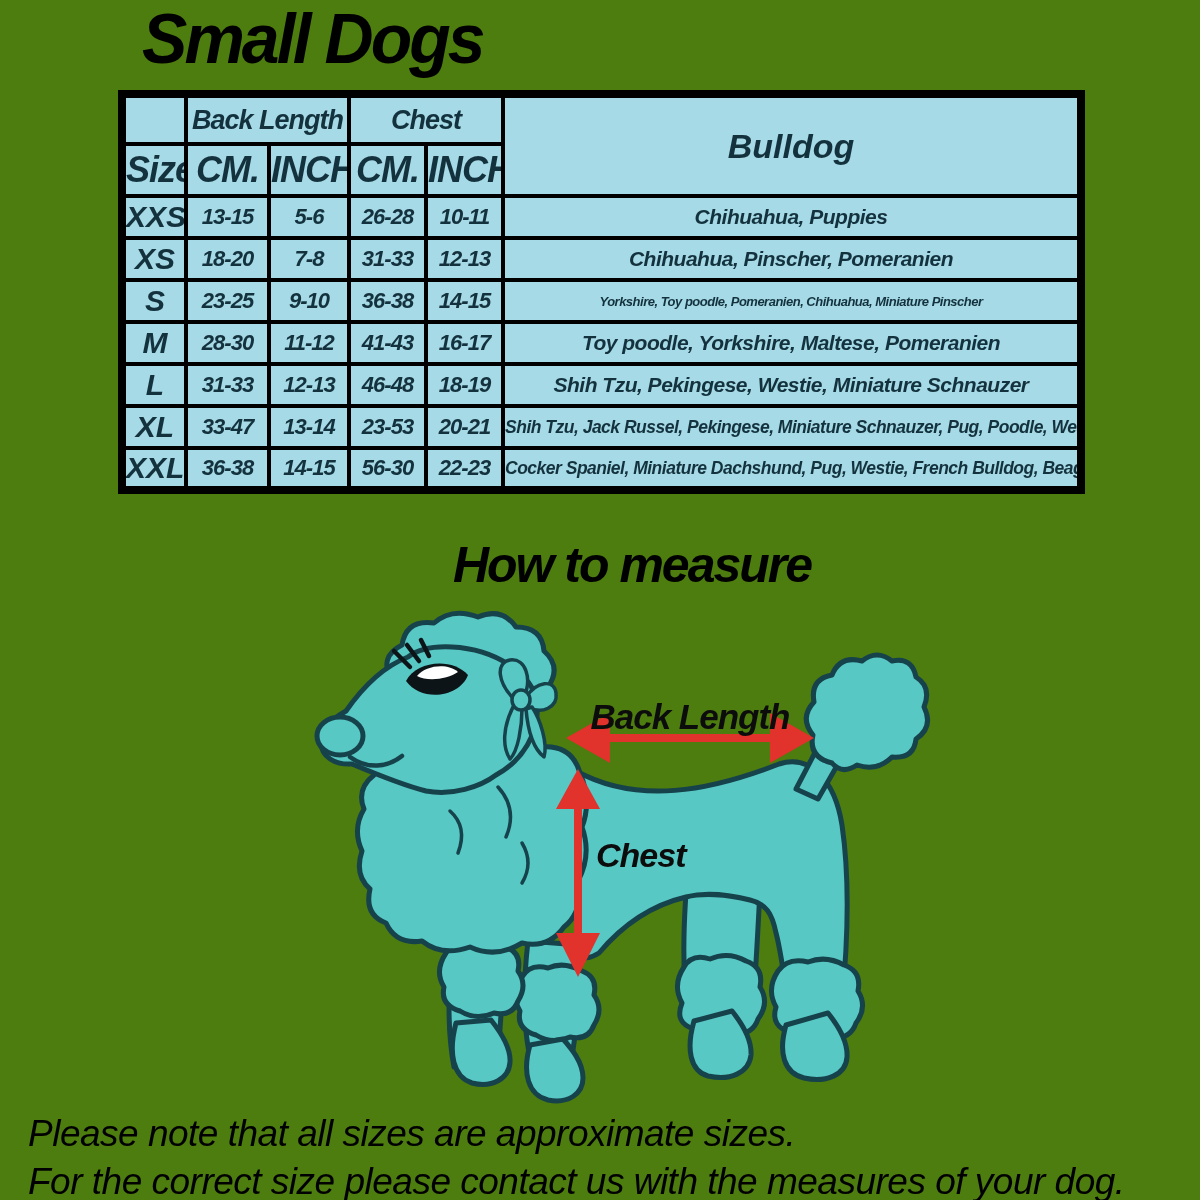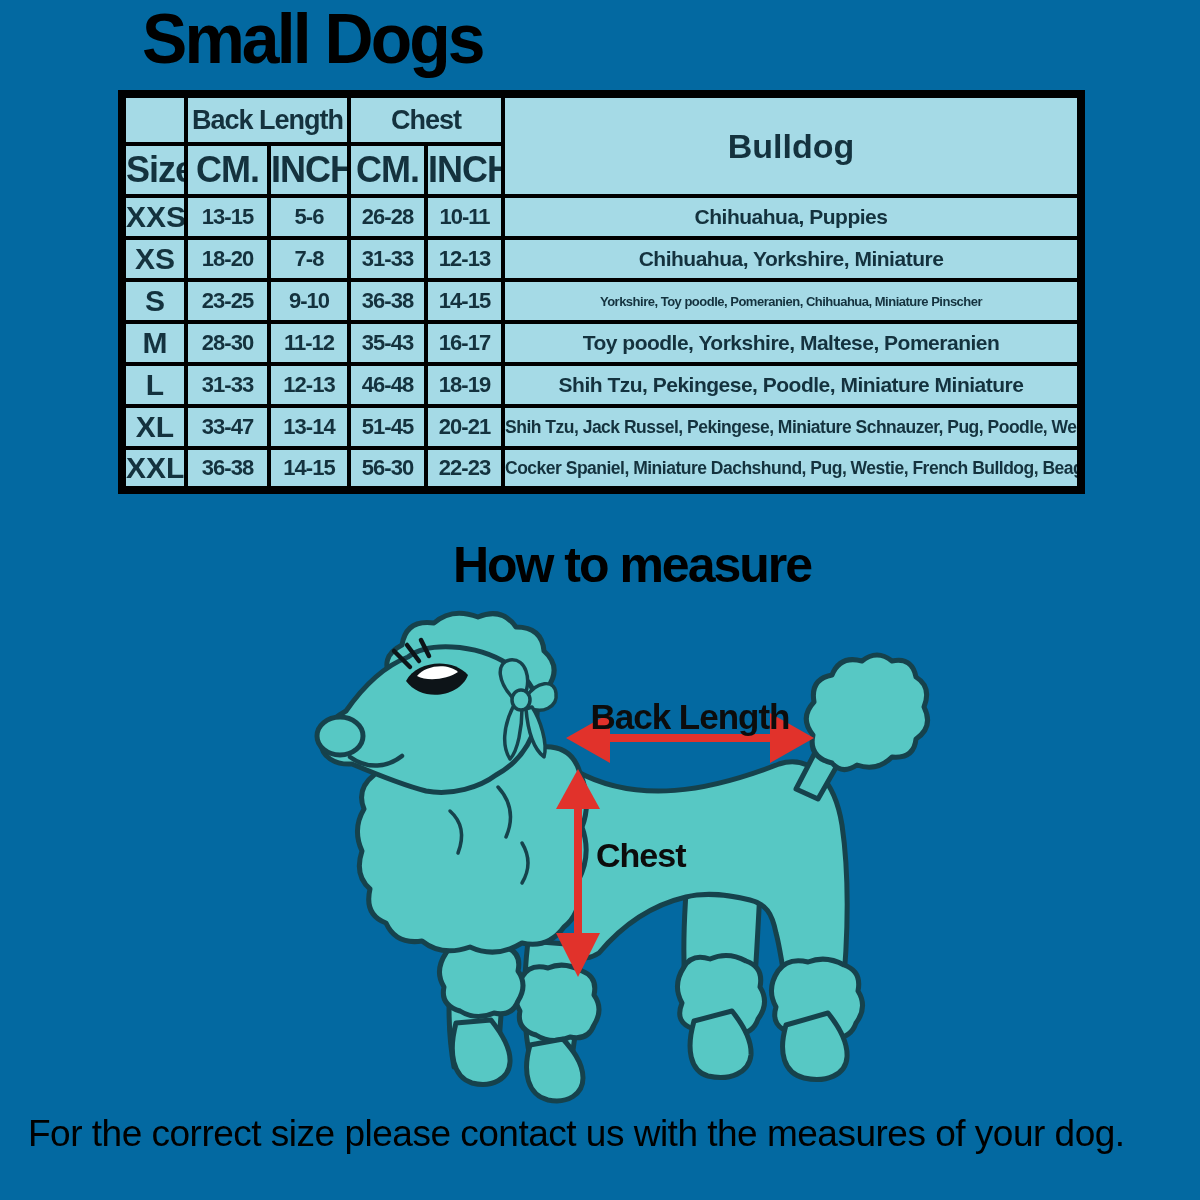--- a/index.html
+++ b/index.html
@@ -1,17 +1,17 @@
 <!DOCTYPE html>
 <html><head>
 <meta charset="utf-8">
 <style>
   html,body{margin:0;padding:0;background:#ffffff;}
-  #canvas{position:relative;width:1200px;height:1200px;background:#0369a1;overflow:hidden;
-          font-family:"Liberation Sans",sans-serif;}
+  #canvas{position:relative;width:1200px;height:1200px;background:#4d7c0f;overflow:hidden;
+          font-family:"Liberation Sans",sans-serif;font-style:italic;}
 
   .title{position:absolute;left:142px;top:0px;font-size:70px;line-height:78px;font-weight:bold;
          color:#000;letter-spacing:-3px;transform:scaleX(0.97);transform-origin:left;}
 
   .size-table{position:absolute;left:118px;top:90px;width:967px;height:398px;
               border-collapse:collapse;table-layout:fixed;background:#a5dae6;
               border:8px solid #000;}
   .size-table td{border:4px solid #000;text-align:center;vertical-align:middle;
                  color:#14323e;padding:0;overflow:hidden;white-space:nowrap;}
   .size-table thead tr.hrow1{height:50px;}
@@ -75,51 +75,51 @@
         <td class="num-cell">26-28</td>
         <td class="num-cell">10-11</td>
         <td class="breed-cell">Chihuahua, Puppies</td>
       </tr>
       <tr>
         <td class="size-cell">XS</td>
         <td class="num-cell">18-20</td>
         <td class="num-cell">7-8</td>
         <td class="num-cell">31-33</td>
         <td class="num-cell">12-13</td>
-        <td class="breed-cell">Chihuahua, Yorkshire, Miniature</td>
+        <td class="breed-cell">Chihuahua, Pinscher, Pomeranien</td>
       </tr>
       <tr>
         <td class="size-cell">S</td>
         <td class="num-cell">23-25</td>
         <td class="num-cell">9-10</td>
         <td class="num-cell">36-38</td>
         <td class="num-cell">14-15</td>
         <td class="breed-cell">Yorkshire, Toy poodle, Pomeranien, Chihuahua, Miniature Pinscher</td>
       </tr>
       <tr>
         <td class="size-cell">M</td>
         <td class="num-cell">28-30</td>
         <td class="num-cell">11-12</td>
-        <td class="num-cell">35-43</td>
+        <td class="num-cell">41-43</td>
         <td class="num-cell">16-17</td>
         <td class="breed-cell">Toy poodle, Yorkshire, Maltese, Pomeranien</td>
       </tr>
       <tr>
         <td class="size-cell">L</td>
         <td class="num-cell">31-33</td>
         <td class="num-cell">12-13</td>
         <td class="num-cell">46-48</td>
         <td class="num-cell">18-19</td>
-        <td class="breed-cell">Shih Tzu, Pekingese, Poodle, Miniature Miniature</td>
+        <td class="breed-cell">Shih Tzu, Pekingese, Westie, Miniature Schnauzer</td>
       </tr>
       <tr>
         <td class="size-cell">XL</td>
         <td class="num-cell">33-47</td>
         <td class="num-cell">13-14</td>
-        <td class="num-cell">51-45</td>
+        <td class="num-cell">23-53</td>
         <td class="num-cell">20-21</td>
         <td class="breed-cell">Shih Tzu, Jack Russel, Pekingese, Miniature Schnauzer, Pug, Poodle, Westie</td>
       </tr>
       <tr>
         <td class="size-cell">XXL</td>
         <td class="num-cell">36-38</td>
         <td class="num-cell">14-15</td>
         <td class="num-cell">56-30</td>
         <td class="num-cell">22-23</td>
         <td class="breed-cell">Cocker Spaniel, Miniature Dachshund, Pug, Westie, French Bulldog, Beagle</td>
@@ -194,16 +194,17 @@
     <g fill="#e1322b">
       <rect x="284" y="196" width="8" height="140"></rect>
       <polygon points="288,164 266,204 310,204"></polygon>
       <polygon points="288,372 266,328 310,328"></polygon>
     </g>
     <text x="400" y="124" text-anchor="middle" font-size="35" font-weight="bold" fill="#0c0c0c" letter-spacing="-1">Back Length</text>
     <text x="306" y="262" font-size="34" font-weight="bold" fill="#0c0c0c" letter-spacing="-1">Chest</text>
   </svg>
 
   <div class="footer-note">
+    <div>Please note that all sizes are approximate sizes.</div>
     <div>For the correct size please contact us with the measures of your dog.</div>
   </div>
 
 </div>
 
 </body></html>

